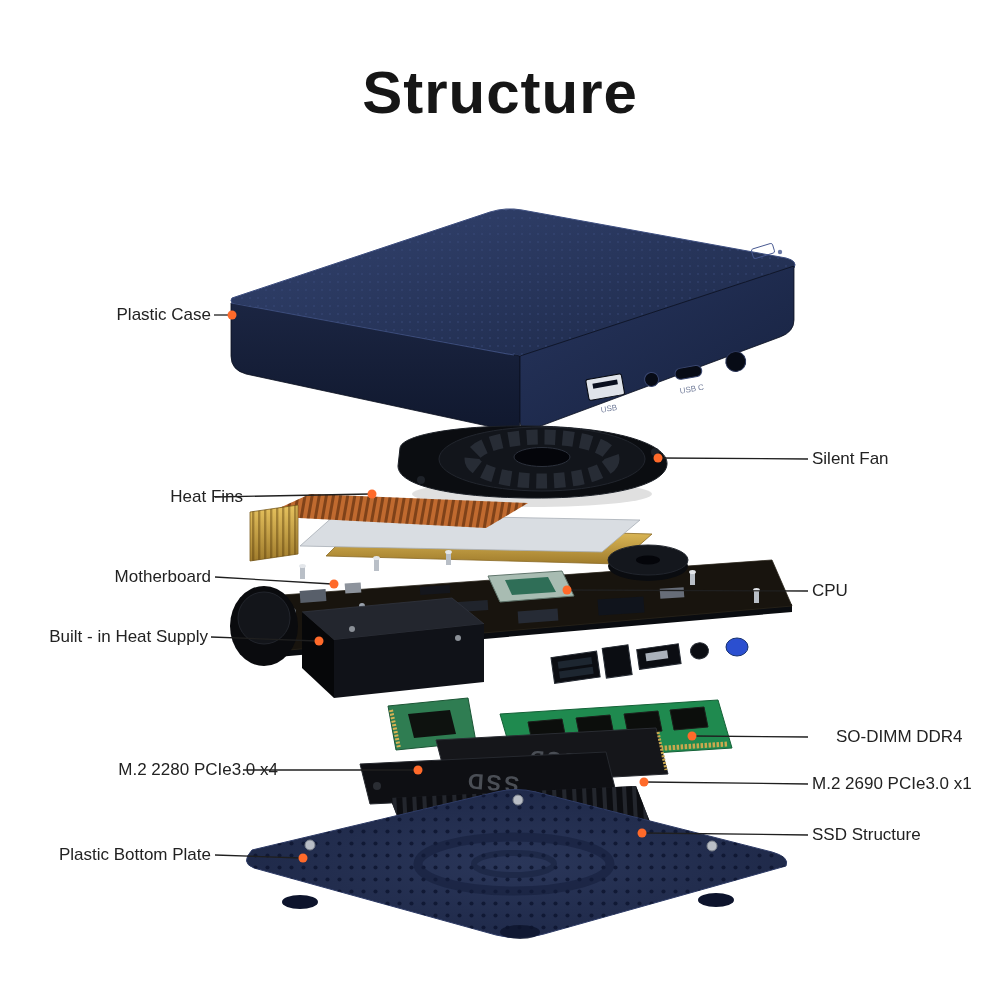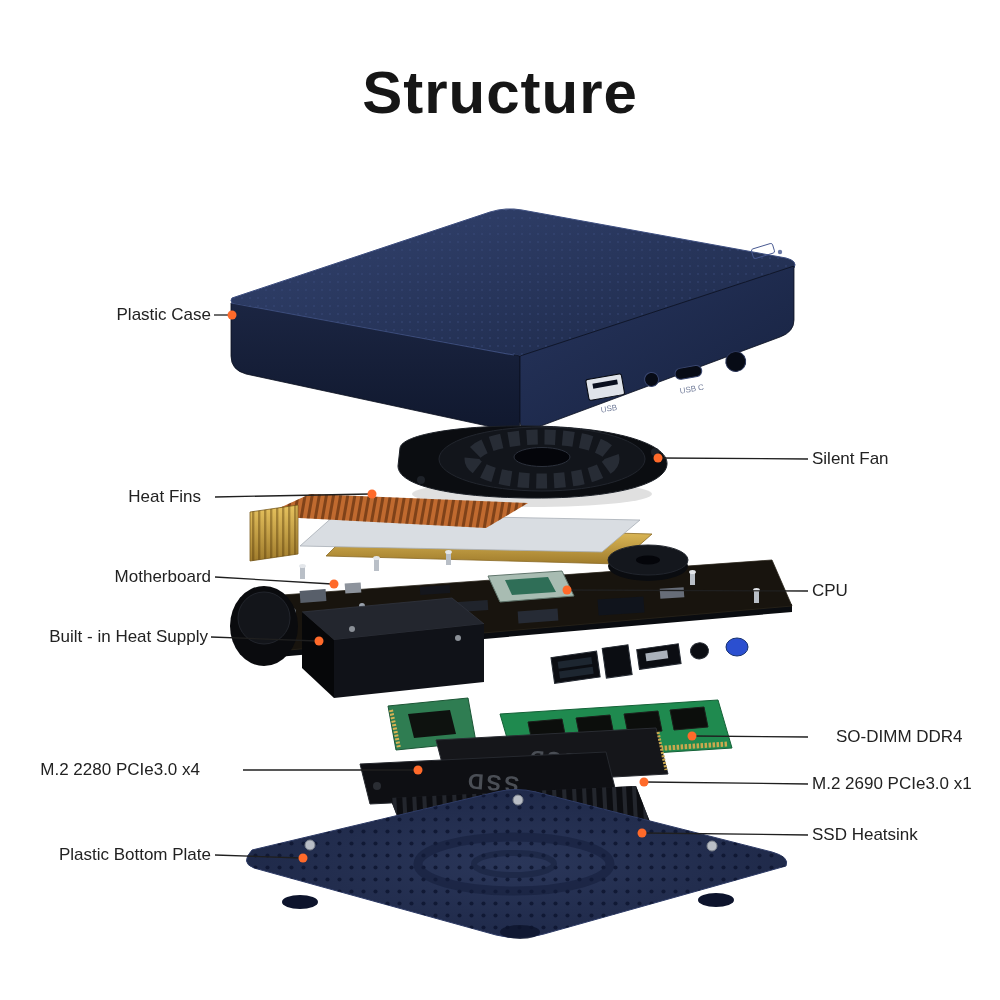--- a/index.html
+++ b/index.html
@@ -232,24 +232,24 @@
       <circle cx="303" cy="858" r="4.5" fill="#ff6a2a"></circle>
       <circle cx="658" cy="458" r="4.5" fill="#ff6a2a"></circle>
       <circle cx="567" cy="590" r="4.5" fill="#ff6a2a"></circle>
       <circle cx="692" cy="736" r="4.5" fill="#ff6a2a"></circle>
       <circle cx="644" cy="782" r="4.5" fill="#ff6a2a"></circle>
       <circle cx="642" cy="833" r="4.5" fill="#ff6a2a"></circle>
     </g>
   </svg>
 
   <div class="callout left" style="right:789px;top:304px;">Plastic Case</div>
-  <div class="callout left" style="right:799px;top:486px;">Heat Fins</div>
+  <div class="callout left" style="right:757px;top:486px;">Heat Fins</div>
   <div class="callout left" style="right:789px;top:566px;">Motherboard</div>
   <div class="callout left" style="right:792px;top:626px;">Built - in Heat Supply</div>
-  <div class="callout left" style="right:800px;top:759px;">M.2 2280 PCIe3.0 x4</div>
+  <div class="callout left" style="right:722px;top:759px;">M.2 2280 PCIe3.0 x4</div>
   <div class="callout left" style="right:789px;top:844px;margin-left:42px;">Plastic Bottom Plate</div>
   <div class="callout right" style="left:812px;top:448px;">Silent Fan</div>
   <div class="callout right" style="left:812px;top:580px;">CPU</div>
   <div class="callout right" style="left:812px;top:726px;margin-left:24px;">SO-DIMM DDR4</div>
   <div class="callout right" style="left:812px;top:773px;">M.2 2690 PCIe3.0 x1</div>
-  <div class="callout right" style="left:812px;top:824px;">SSD Heatsink</div>
+  <div class="callout right" style="left:812px;top:824px;">SSD Structure</div>
 
 </div>
 
 </body></html>

